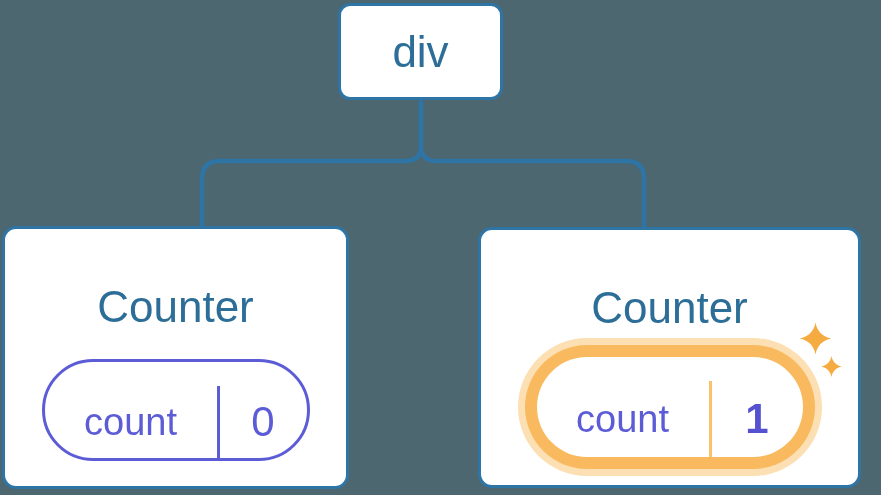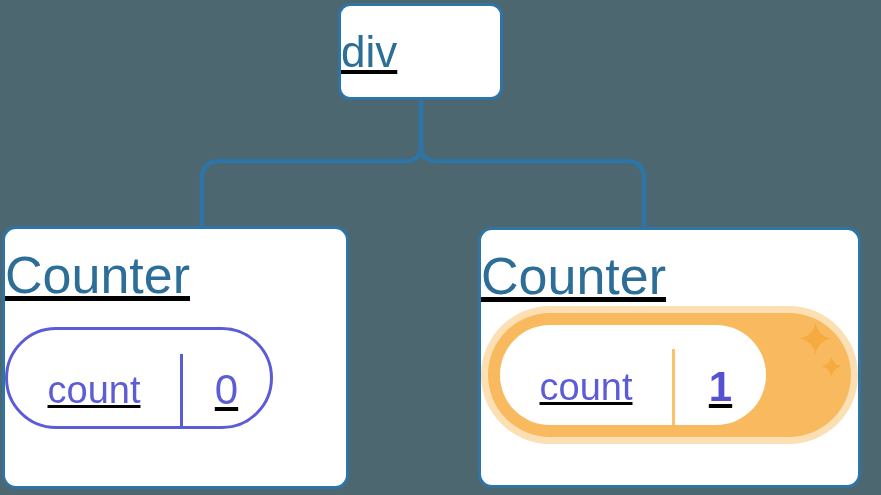--- a/index.html
+++ b/index.html
@@ -9,27 +9,27 @@
     --highlight_divider:#F9C26B; --sparkle:#F6AB41;
   }
   *{box-sizing:border-box;margin:0;padding:0;}
   html,body{background:var(--background);}
   body{font-family:"Liberation Sans","DejaVu Sans",sans-serif;}
   .canvas{position:relative;width:881px;height:495px;background:var(--background);overflow:hidden;}
   .connector-svg{position:absolute;left:0;top:0;width:881px;height:495px;}
   .connector-svg path{fill:none;stroke:var(--connector_line);stroke-width:4.5;stroke-linecap:round;}
 
   .node-box{position:absolute;background:var(--node_bg);border:3.5px solid var(--node_border);
-    display:flex;flex-direction:column;text-decoration:underline;}
+    display:flex;flex-direction:column;align-items:center;}
   .root-box{left:338px;top:3px;width:165px;height:97px;border-radius:12px;justify-content:center;}
   .root-label{font-size:44px;font-weight:500;color:var(--title_text);}
 
   .child-left{left:2px;top:226px;width:347px;height:263px;border-radius:14px;}
   .child-right{left:478px;top:227px;width:383px;height:261px;border-radius:14px;}
-  .node-title{margin-top:20px;font-size:52px;line-height:52px;font-weight:500;color:var(--title_text);}
+  .node-title{margin-top:52px;font-size:44px;line-height:52px;font-weight:500;color:var(--title_text);}
 
   .pill{display:flex;align-items:stretch;background:var(--node_bg);}
   .pill-plain{margin-top:26px;width:268px;height:102px;border:3px solid var(--state_accent);border-radius:51px;}
   .pill-section{display:flex;align-items:center;justify-content:center;margin-top:24px;}
   .pill-key-section{width:172px;}
   .pill-value-section{flex:1;}
   .pill-key{font-size:38px;color:var(--state_accent);}
   .pill-value{font-size:42px;color:var(--state_accent);}
   .pill-plain .pill-value-section{border-left:3px solid var(--state_accent);}
 

